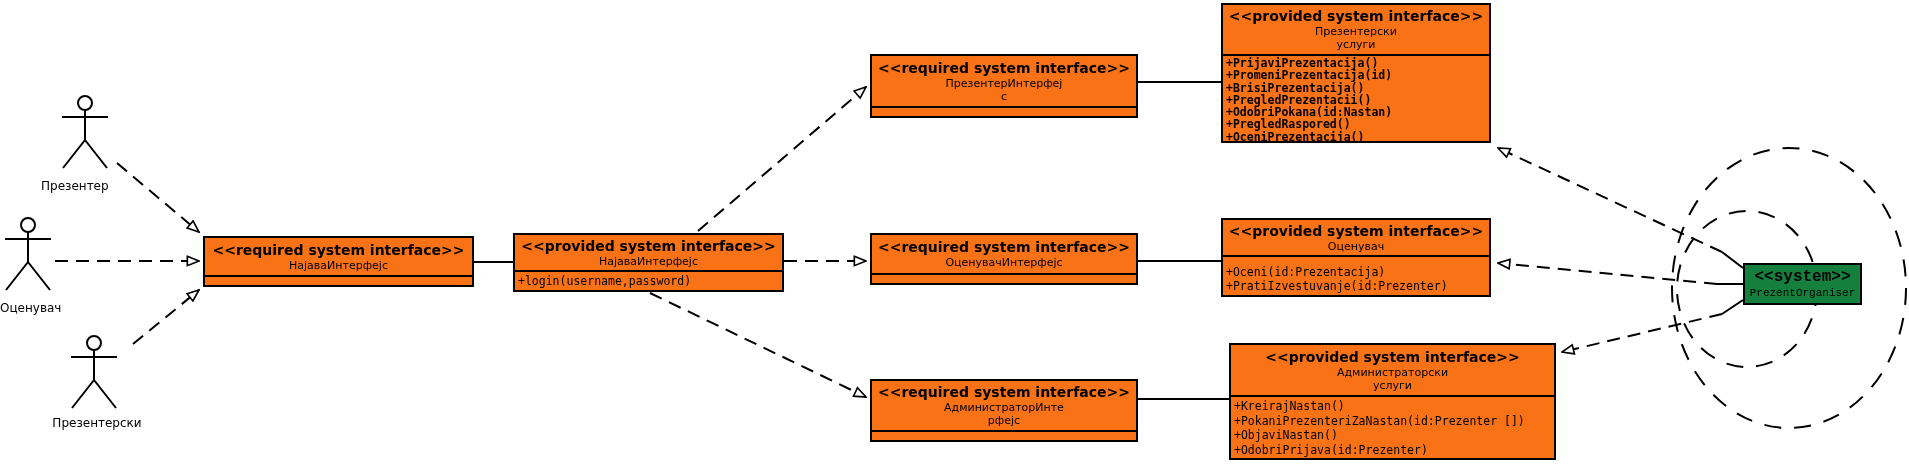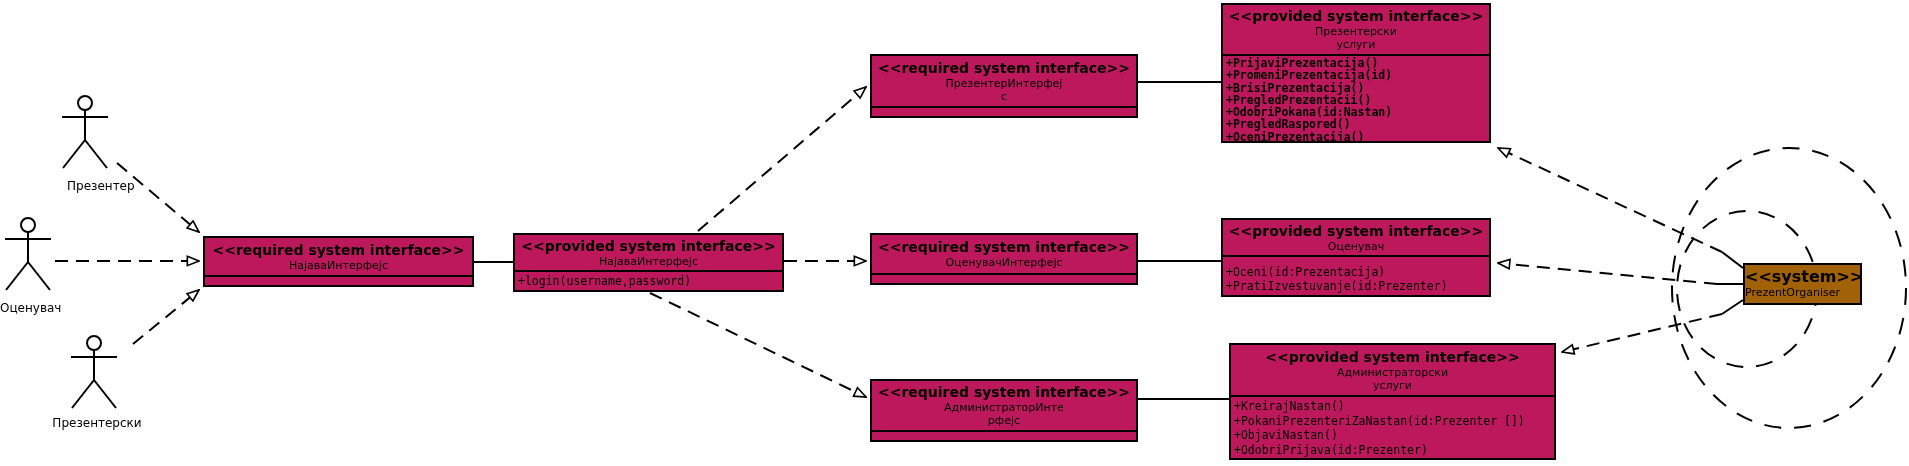--- a/index.html
+++ b/index.html
@@ -4,34 +4,34 @@
 <style>
   html,body{margin:0;padding:0;background:#ffffff;}
   #canvas{position:relative;width:1909px;height:466px;background:#ffffff;overflow:hidden;
           font-family:"DejaVu Sans","Liberation Sans",sans-serif;color:#000;}
   #lines{position:absolute;left:0;top:0;}
   .dash{stroke:#000;stroke-width:2;fill:none;stroke-dasharray:13 8;}
   .dash2{stroke:#000;stroke-width:2;fill:none;stroke-dasharray:17 13;}
   .solid{stroke:#000;stroke-width:2;fill:none;}
   .actor{stroke:#000;stroke-width:2;fill:none;}
   .actor circle{fill:#fff;}
-  .ibox{position:absolute;border:2px solid #000;background:#be185d;box-sizing:border-box;
+  .ibox{position:absolute;border:2px solid #000;background:#f97316;box-sizing:border-box;
         display:flex;flex-direction:column;}
   .head{display:flex;flex-direction:column;justify-content:center;align-items:center;
         border-bottom:2px solid #000;overflow:hidden;}
   .grow{flex:1;}
   .stereo{font-weight:bold;font-size:14px;line-height:17px;white-space:nowrap;}
   .iname{font-size:11px;line-height:13px;text-align:center;white-space:nowrap;}
   .tail{height:8px;}
   .meth{font-family:"DejaVu Sans Mono","Liberation Mono",monospace;font-size:11.5px;
         padding:1px 3px;overflow:hidden;}
   .m{white-space:nowrap;}
   .alabel{position:absolute;font-size:12px;text-align:center;line-height:14px;}
-  .sysbox{position:absolute;border:2px solid #000;background:#a16207;box-sizing:border-box;
-          display:flex;flex-direction:column;justify-content:center;align-items:flex-start;}
+  .sysbox{position:absolute;border:2px solid #000;background:#15803d;box-sizing:border-box;
+          display:flex;flex-direction:column;justify-content:center;align-items:center;font-family:Liberation Mono, monospace;}
   .sysname{font-size:11px;line-height:14px;white-space:nowrap;}
   .sysstereo{font-weight:bold;font-size:16px;line-height:18px;white-space:nowrap;}
 </style>
 </head>
 <body>
 
 <div id="canvas">
 
   <svg id="lines" width="1909" height="466" viewBox="0 0 1909 466">
     <defs>
@@ -81,21 +81,21 @@
 
     <line class="dash" x1="1722" y1="252" x2="1498" y2="148" marker-end="url(#oarr)"></line>
     <line class="dash" x1="1717" y1="284" x2="1498" y2="263" marker-end="url(#oarr)"></line>
     <line class="dash" x1="1722" y1="314" x2="1562" y2="352" marker-end="url(#oarr)"></line>
 
     <line class="solid" x1="1743" y1="268" x2="1722" y2="252"></line>
     <line class="solid" x1="1743" y1="284" x2="1717" y2="284"></line>
     <line class="solid" x1="1743" y1="300" x2="1722" y2="314"></line>
   </svg>
 
-  <div class="alabel" style="left:67px;top:179px;width:64px;">Презентер</div>
+  <div class="alabel" style="left:41px;top:179px;width:64px;">Презентер</div>
   <div class="alabel" style="left:0px;top:301px;width:60px;">Оценувач</div>
   <div class="alabel" style="left:49px;top:416px;width:96px;">Презентерски</div>
 
   <div class="ibox" style="left:203px;top:236px;width:271px;height:51px;">
     <div class="head grow">
       <div class="stereo">&lt;&lt;required system interface&gt;&gt;</div>
       <div class="iname">НајаваИнтерфејс</div>
     </div>
     <div class="tail"></div>
   </div>

